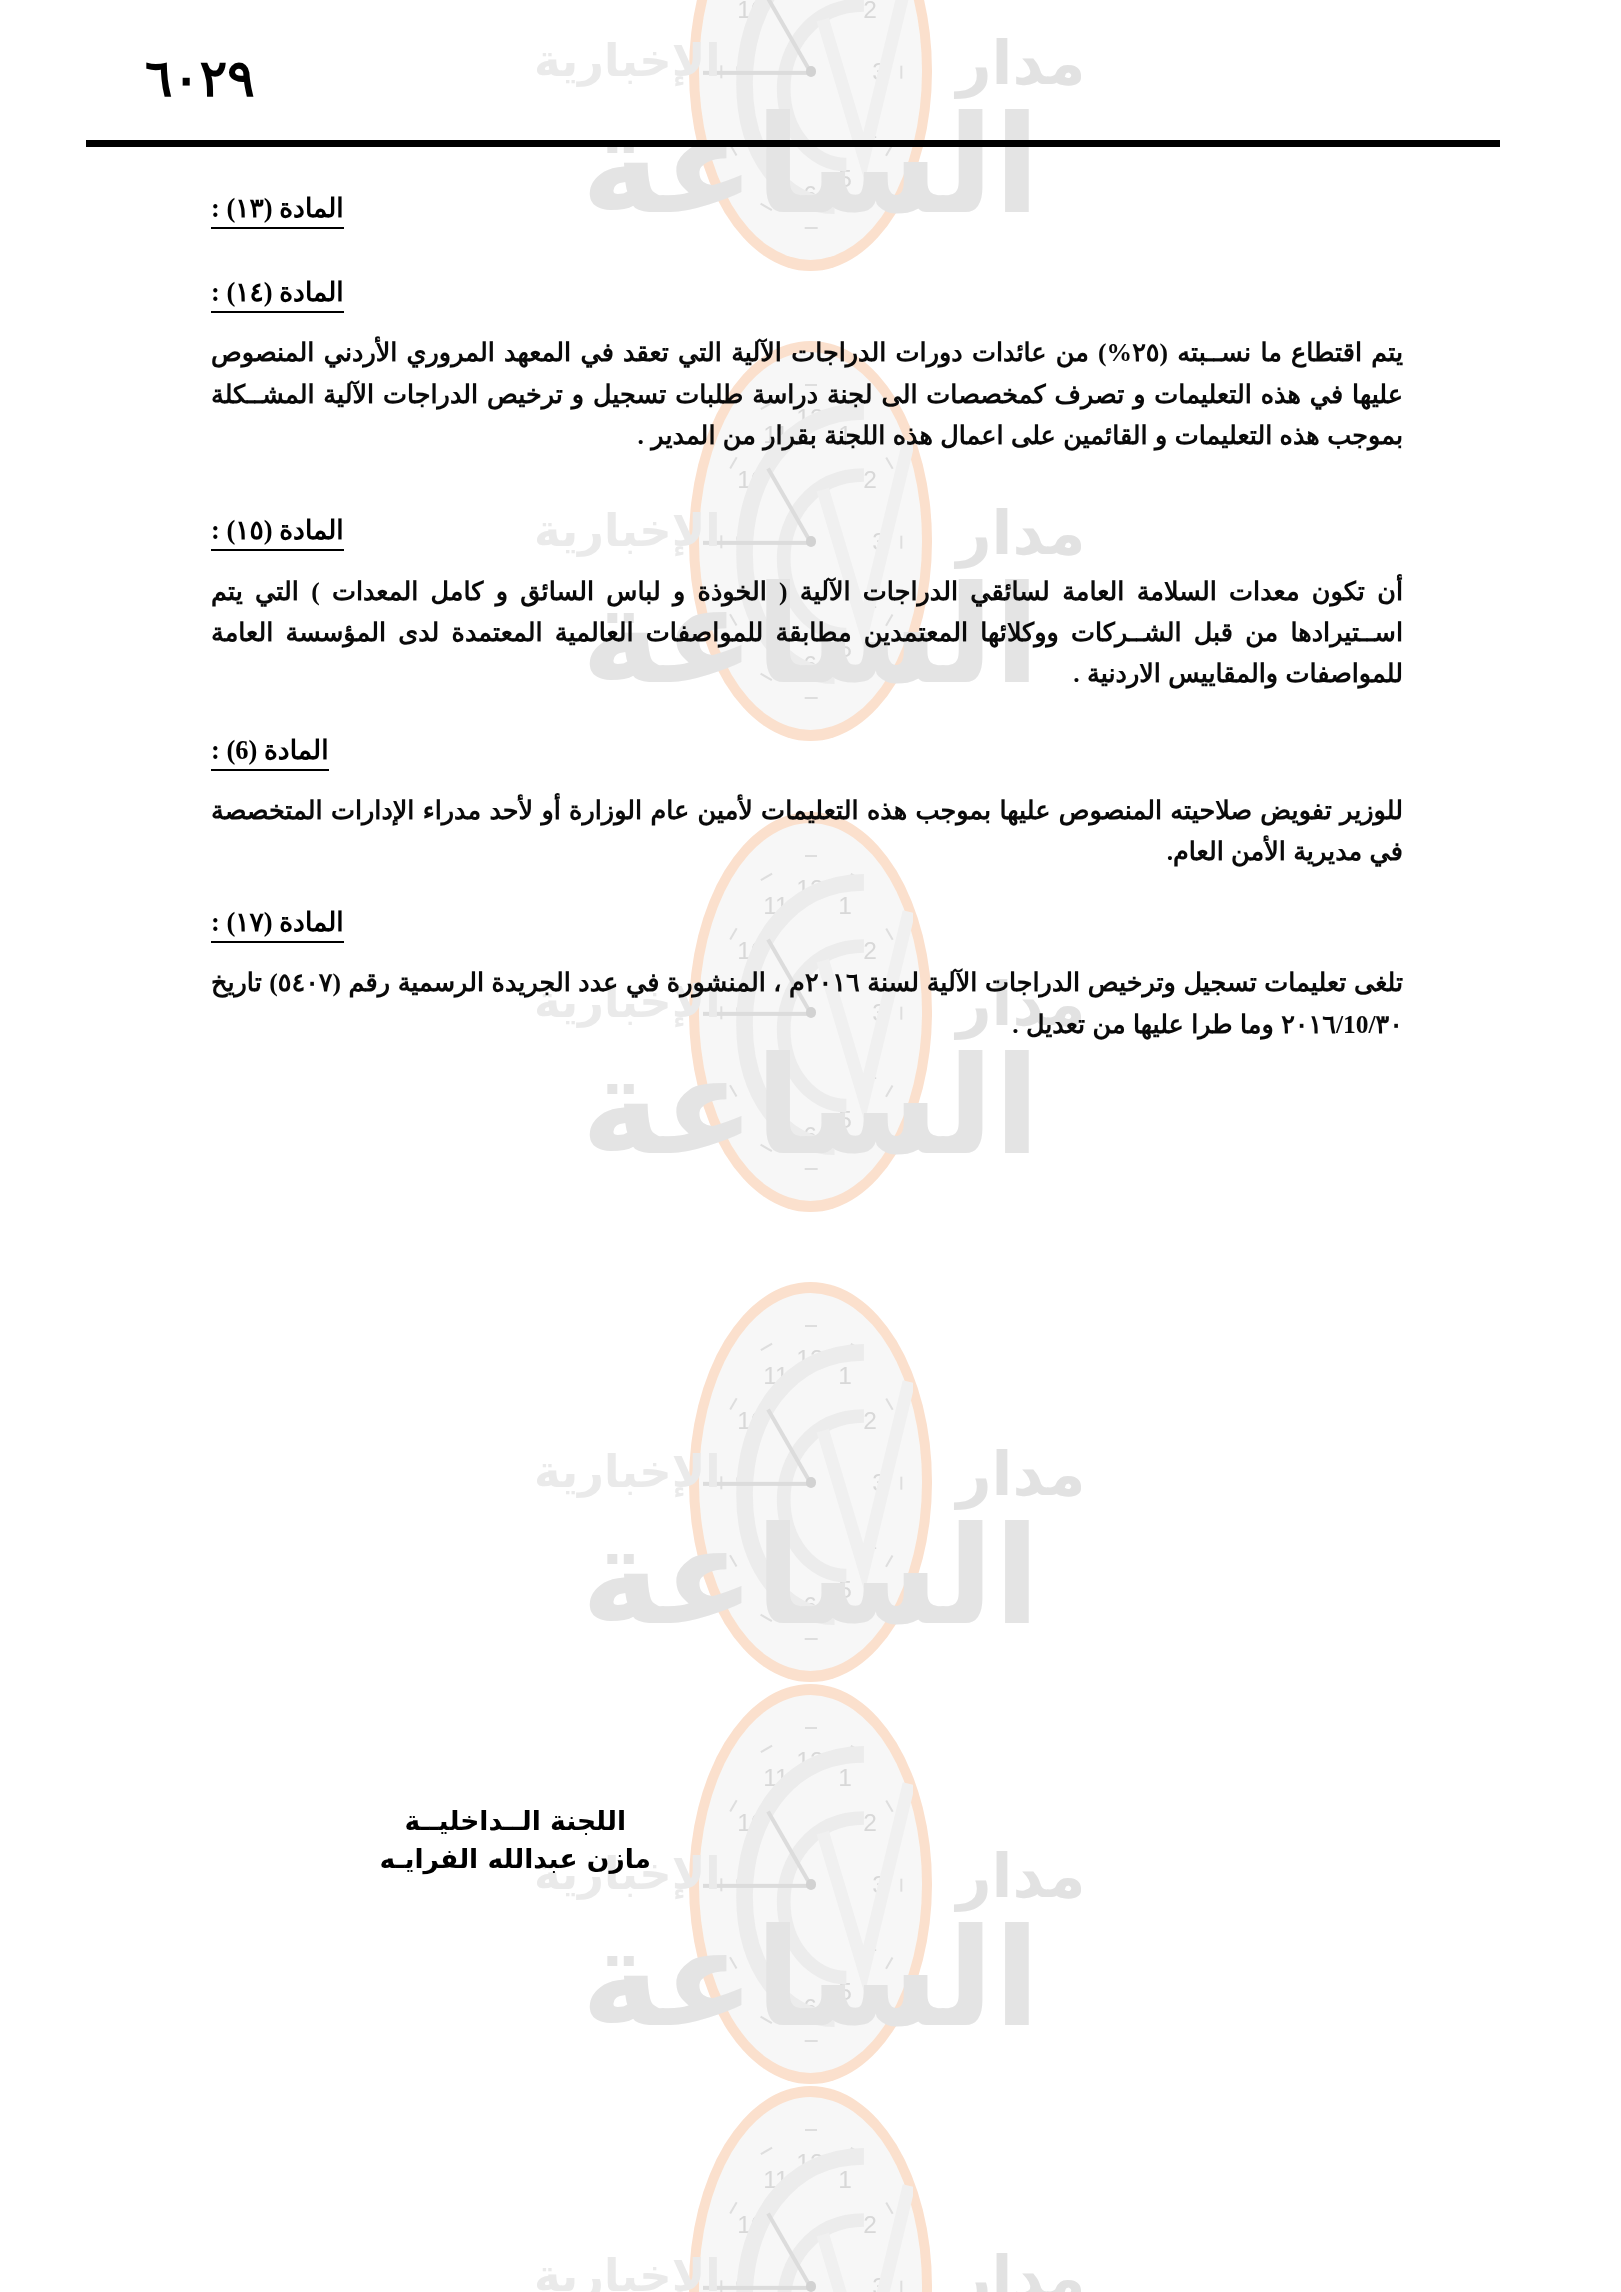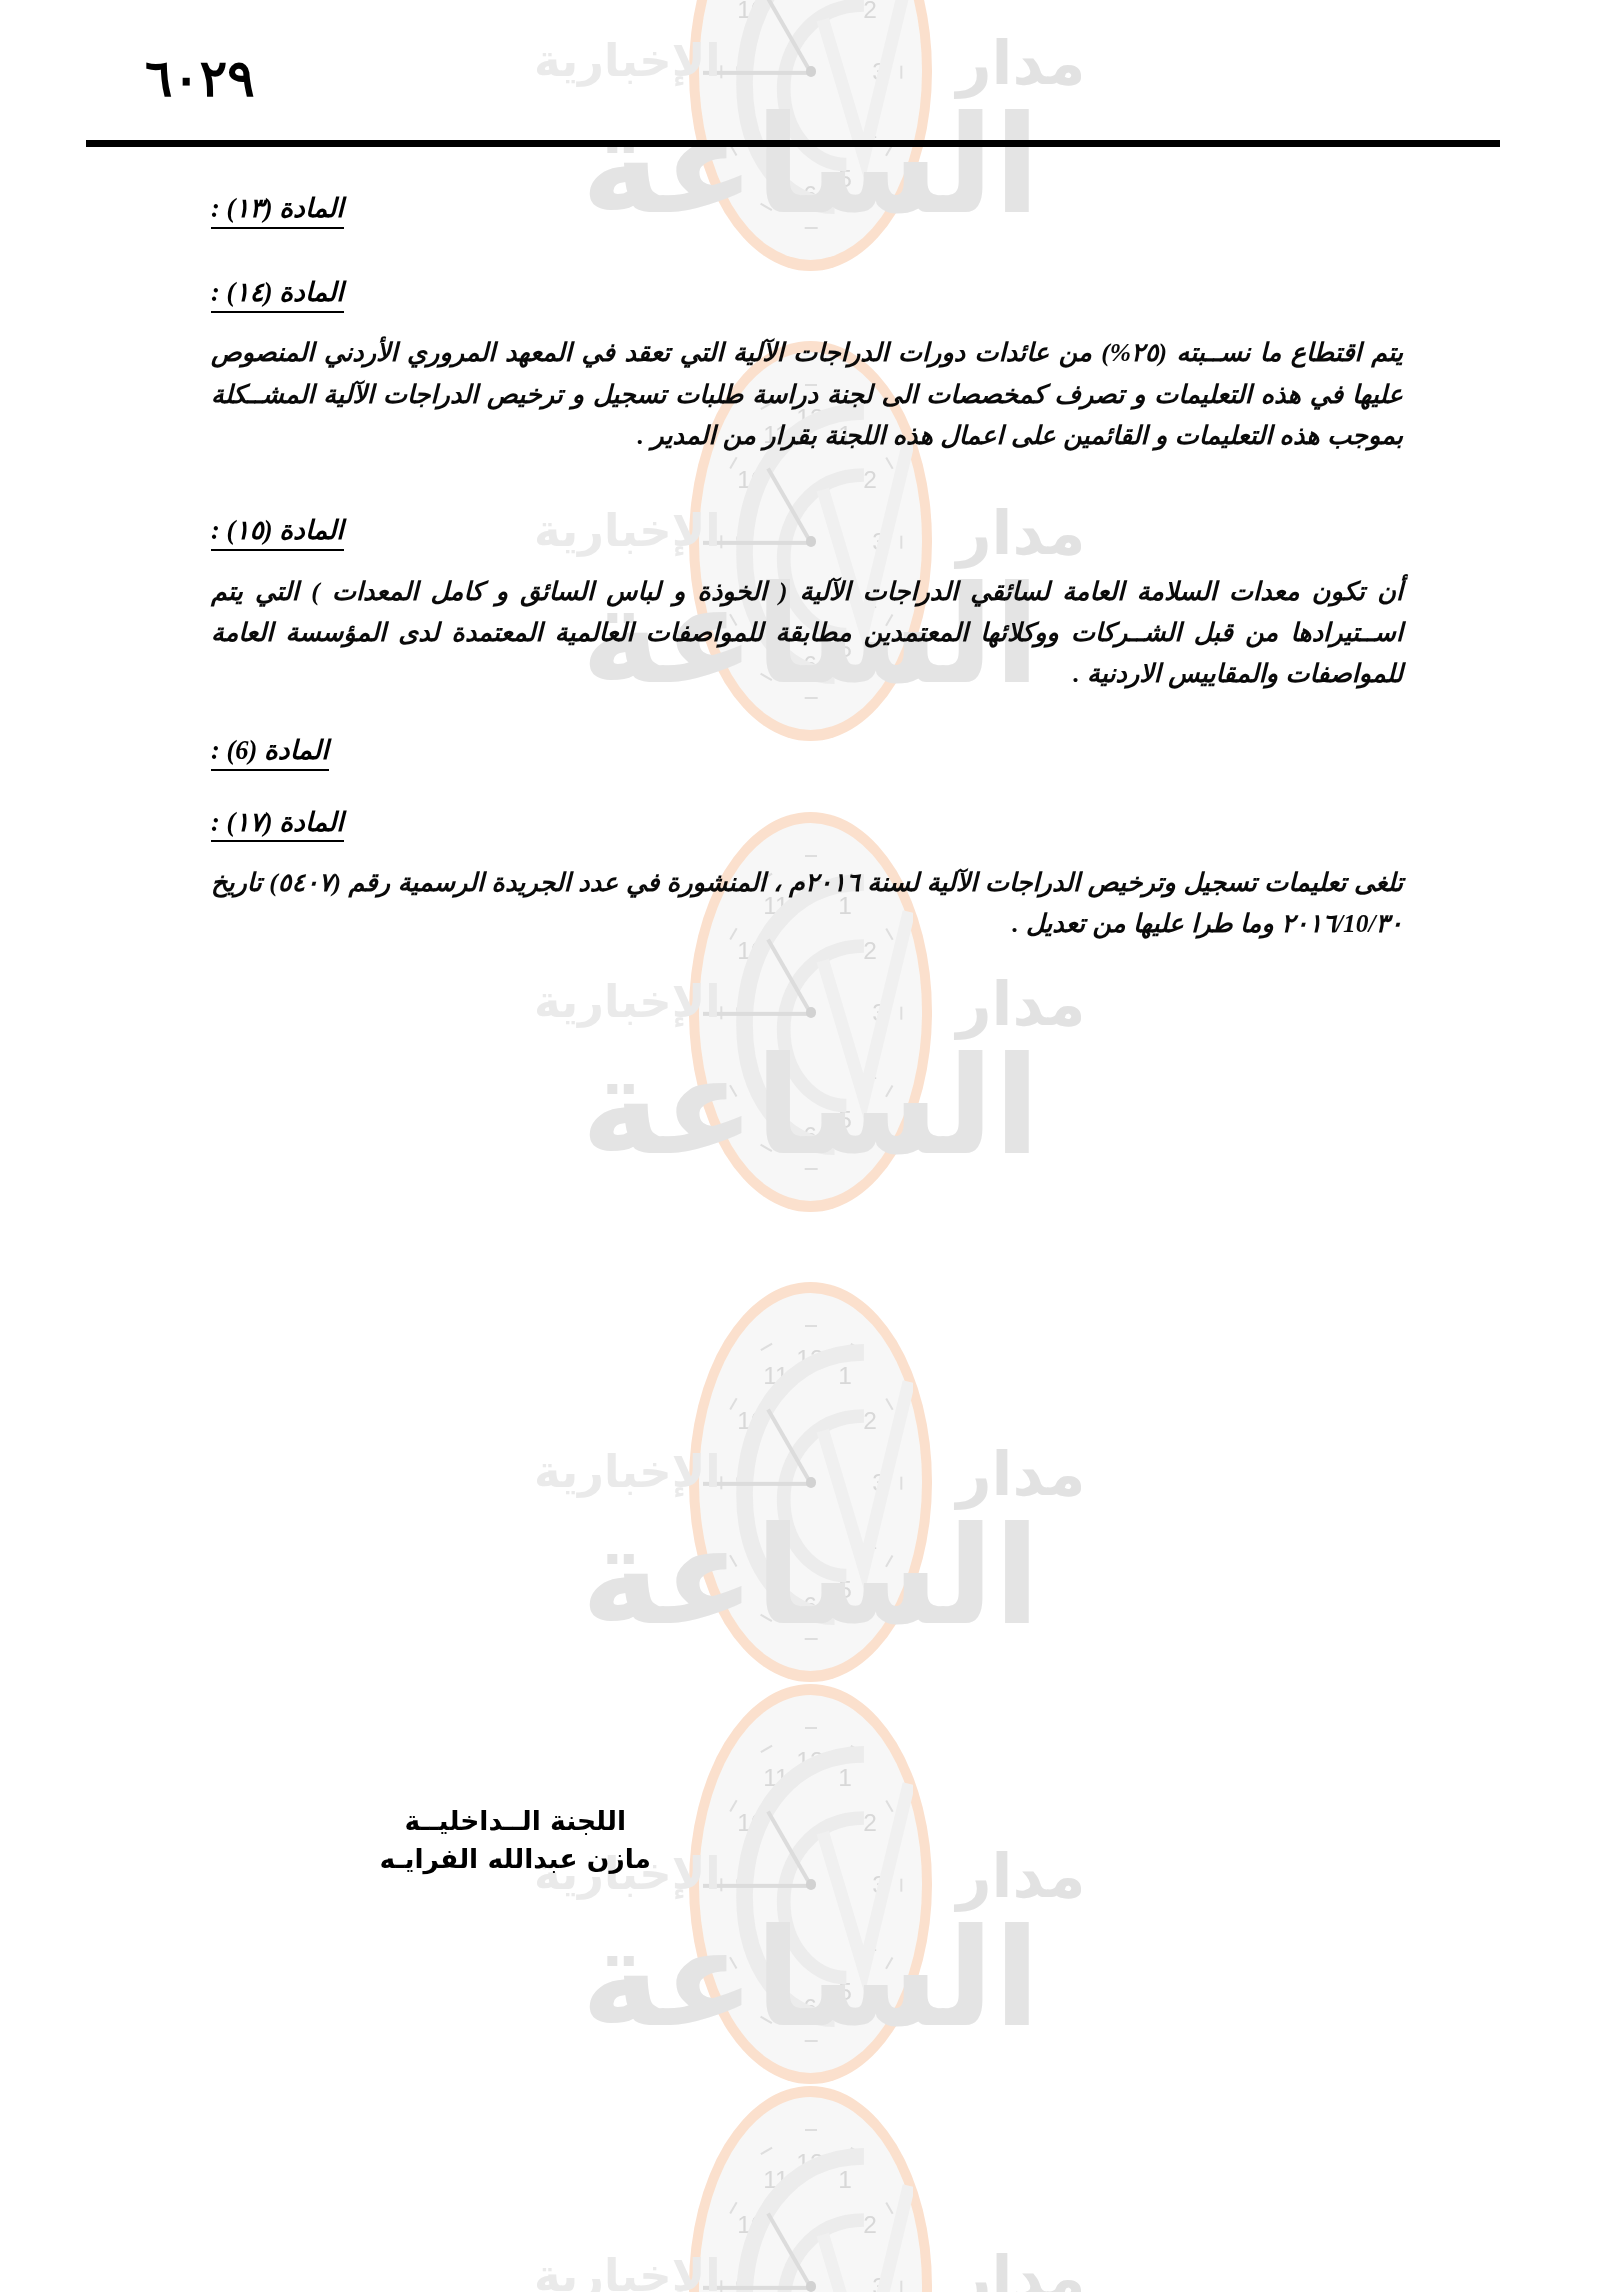--- a/index.html
+++ b/index.html
@@ -170,21 +170,20 @@
     direction: rtl;
   }
 
   .body-block {
     position: absolute;
     top: 192px;
     right: 218px;
     left: 211px;
     direction: rtl;
     text-align: justify;
-    font-style: italic;
   }
 
   .article { margin-bottom: 12px; }
 
   .article-heading {
     font-family: "Liberation Serif", "DejaVu Serif", serif;
     font-size: 26.5px;
     font-weight: 700;
     color: #000;
     text-align: left;
@@ -482,20 +481,21 @@
         <div class="article-heading">
           <span>المادة (١٥) :</span>
         </div>
         <p class="article-body">أن تكون معدات السلامة العامة لسائقي الدراجات الآلية ( الخوذة و لباس السائق و كامل المعدات ) التي يتم اســتيرادها من قبل الشــركات ووكلائها المعتمدين مطابقة للمواصفات العالمية المعتمدة لدى المؤسسة العامة للمواصفات والمقاييس الاردنية .</p>
       </div>
 
       <div class="article sp-16">
         <div class="article-heading">
           <span>المادة (6) :</span>
         </div>
+        <p class="article-body">للوزير تفويض صلاحيته المنصوص عليها بموجب هذه التعليمات لأمين عام الوزارة أو لأحد مدراء الإدارات المتخصصة في مديرية الأمن العام.</p>
       </div>
 
       <div class="article">
         <div class="article-heading">
           <span>المادة (١٧) :</span>
         </div>
         <p class="article-body">تلغى تعليمات تسجيل وترخيص الدراجات الآلية لسنة ٢٠١٦م ، المنشورة في عدد الجريدة الرسمية رقم (٥٤٠٧) تاريخ ٢٠١٦/10/٣٠ وما طرا عليها من تعديل .</p>
       </div>
 
     </div>

